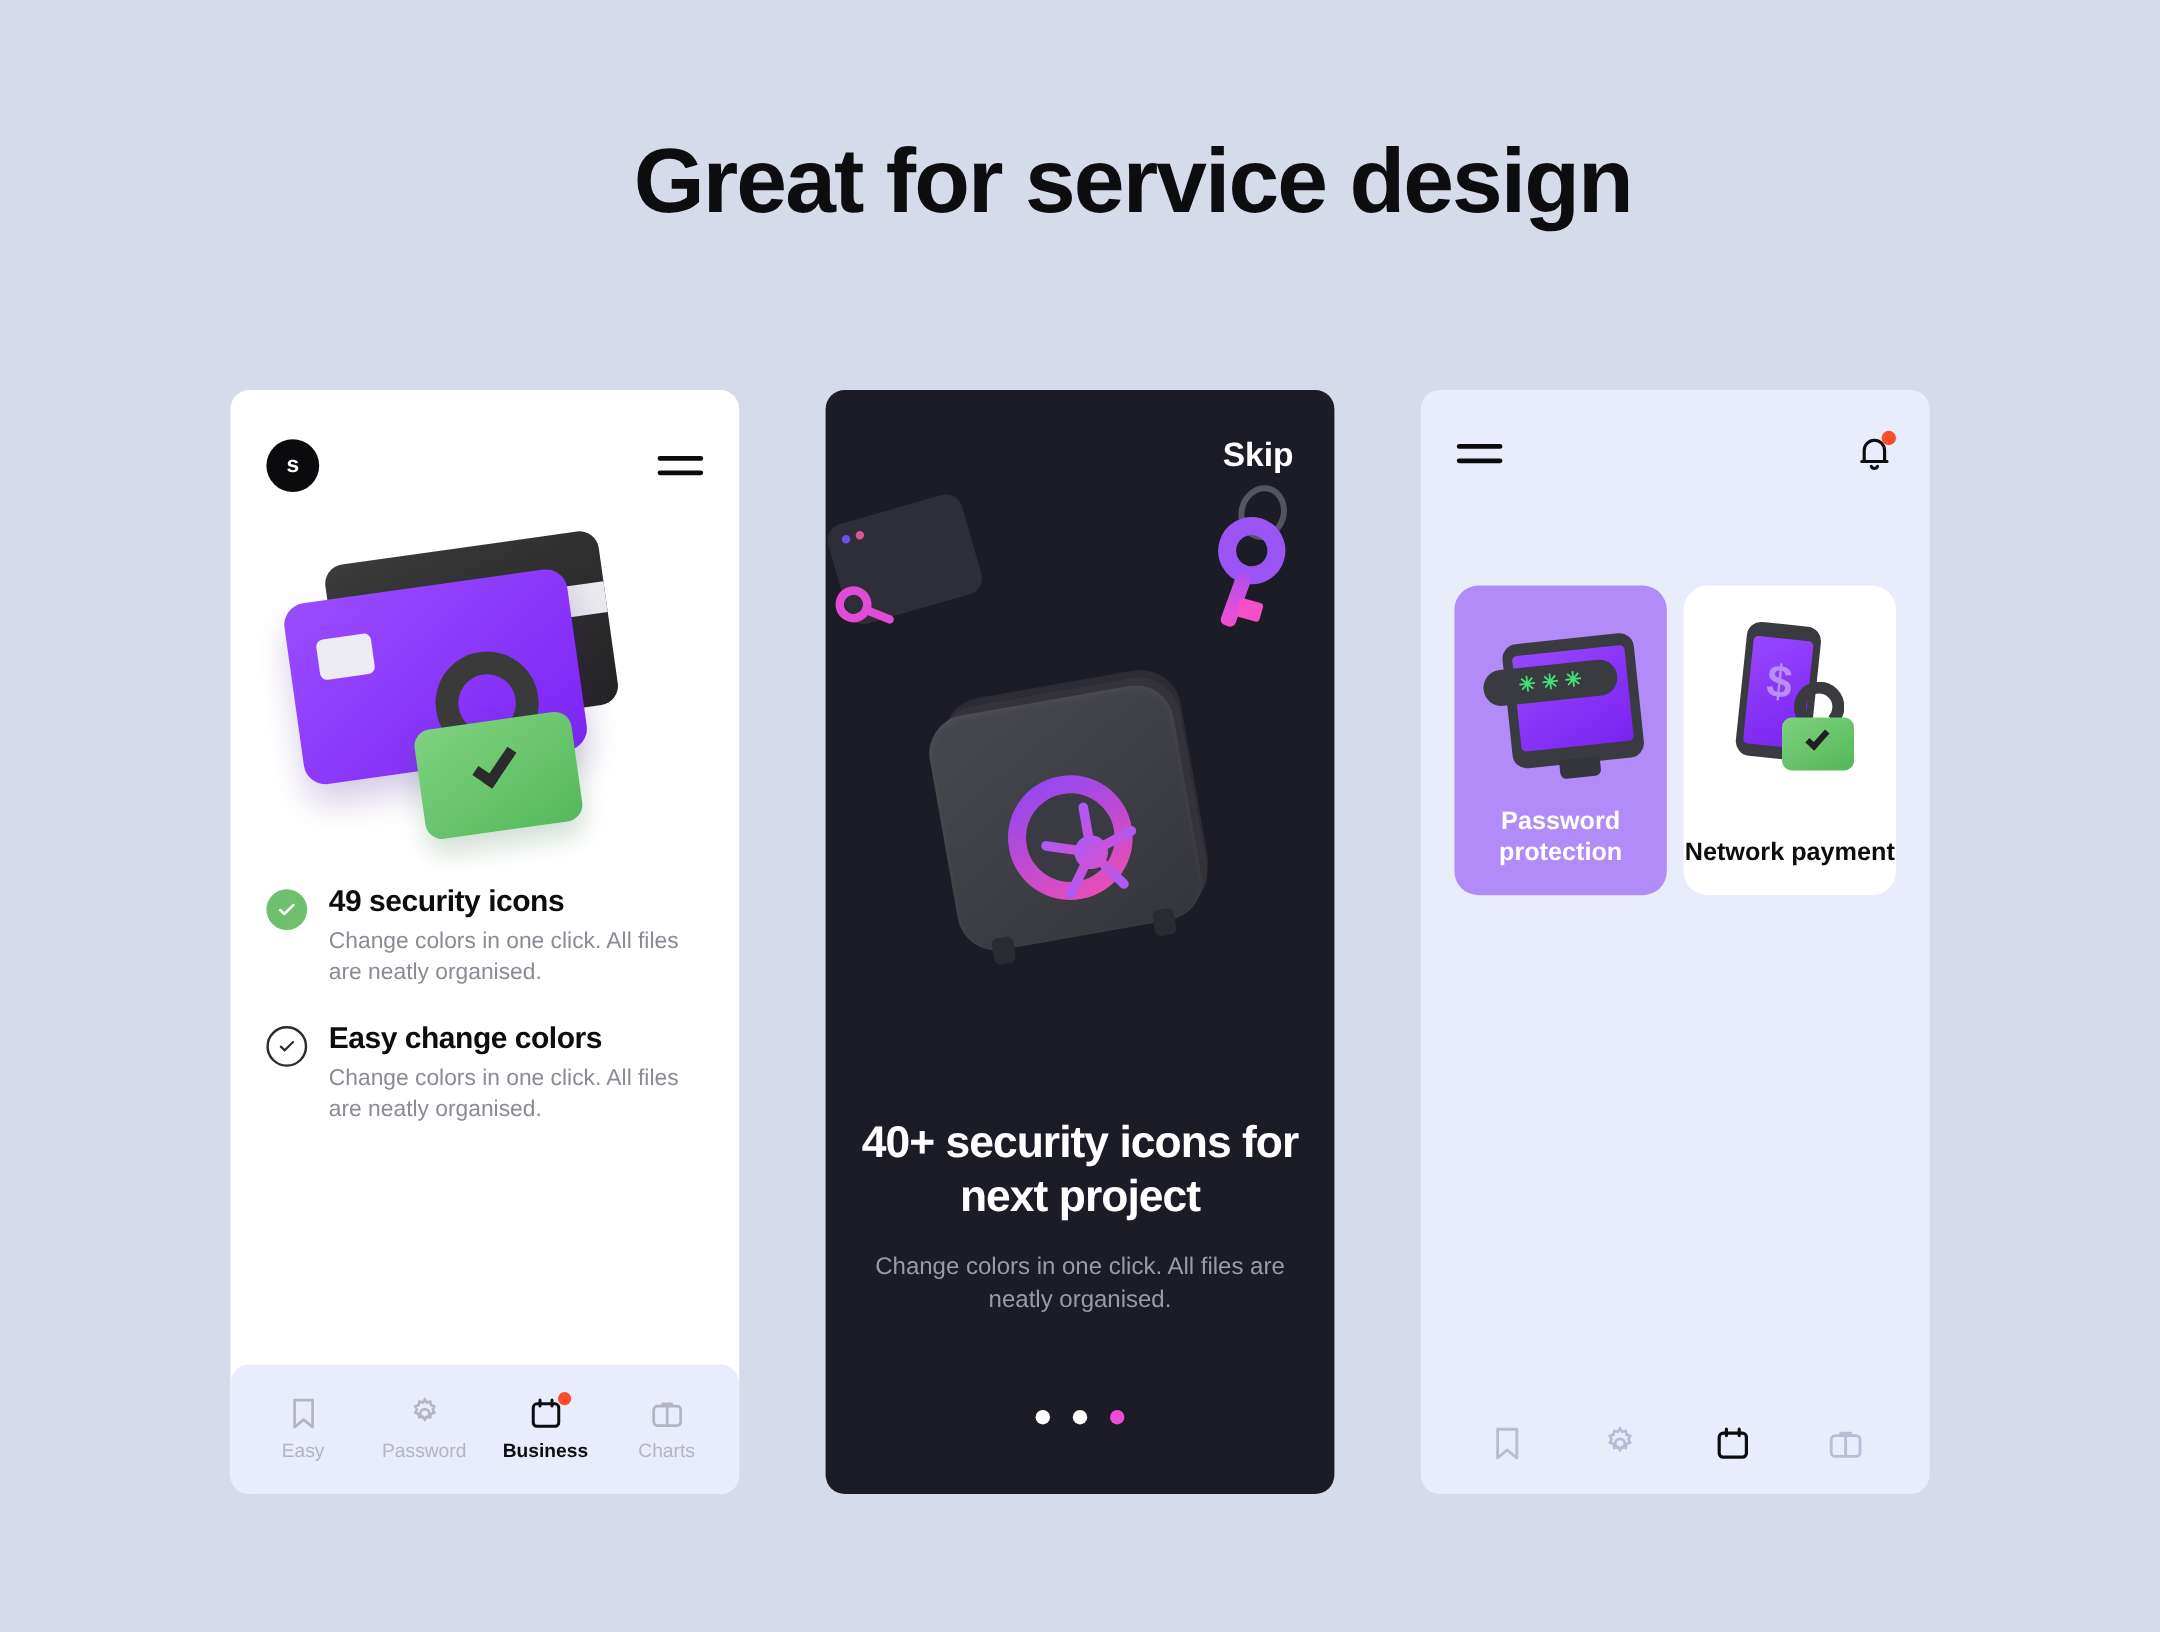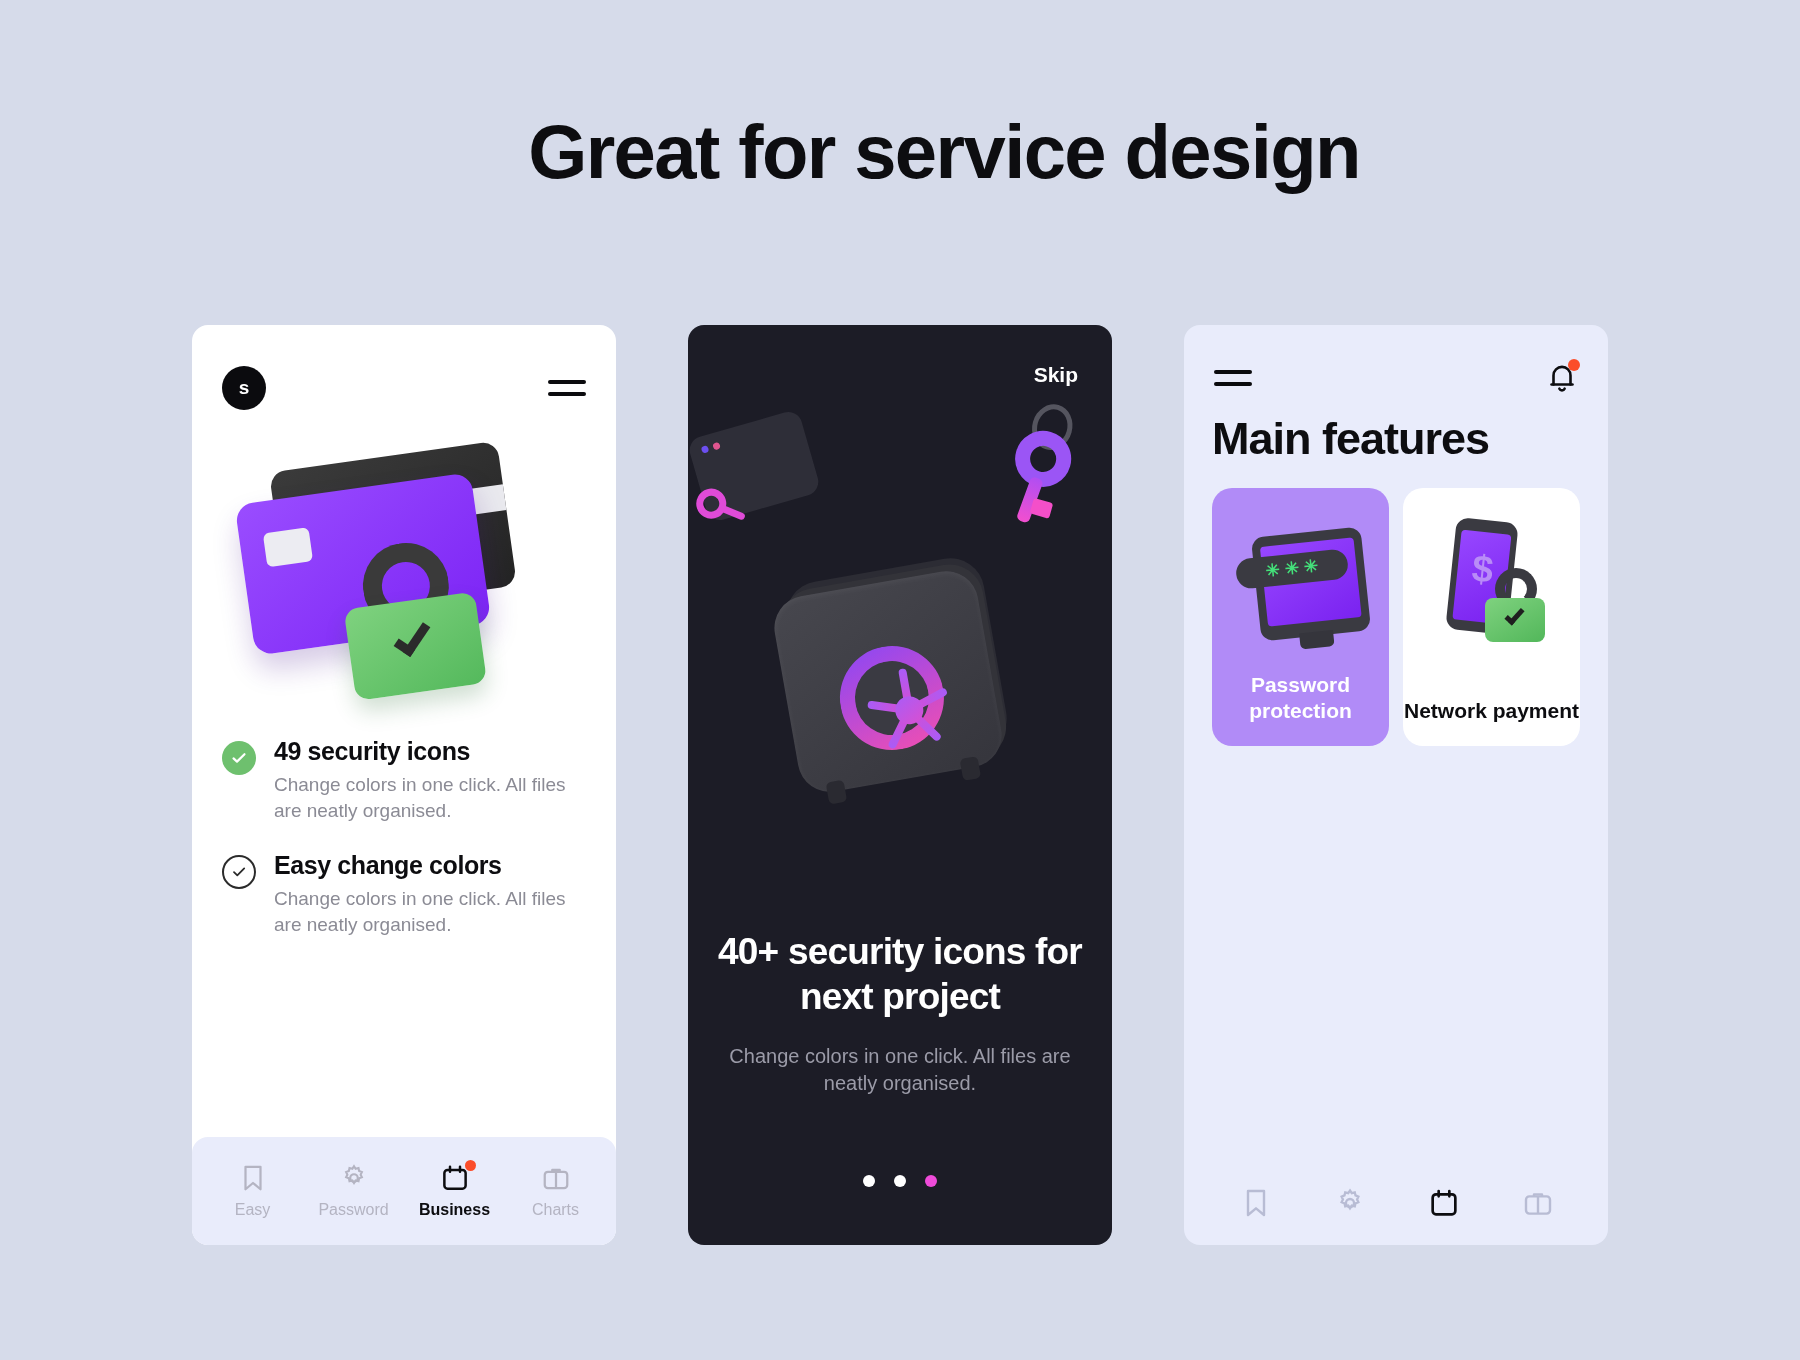--- a/index.html
+++ b/index.html
@@ -114,21 +114,21 @@
   .nav-ico { position: relative; width: 30px; height: 30px; }
   .nav-ico svg { display: block; }
   .dot-red {
     position: absolute; right: -6px; top: -3px; width: 11px; height: 11px;
     border-radius: 50%; background: #fb4d2a;
   }
 
   
   .skip {
     position: absolute; top: 38px; right: 34px;
-    font-size: 21px; font-weight: 700; color: #ffffff;
+    font-size: 28px; font-weight: 700; color: #ffffff;
   }
   .p2-illus { position: absolute; top: 70px; left: 0; width: 100%; height: 460px; }
   .win {
     position: absolute; left: 8px; top: 28px; width: 116px; height: 86px;
     background: #2e2e38; border-radius: 14px; transform: rotate(-16deg);
   }
   .win .tdot { position: absolute; width: 7px; height: 7px; border-radius: 50%; top: 10px; }
   .win .tdot.a { left: 12px; background: #6c4ff0; }
   .win .tdot.b { left: 24px; background: #e0558f; }
   .mag {
@@ -462,21 +462,20 @@
               <g fill="none" stroke="#0d0d10" stroke-width="2" stroke-linecap="round" stroke-linejoin="round">
                 <path d="M5.5 18V11a6.5 6.5 0 0 1 13 0v7"></path>
                 <path d="M4 18h16"></path>
                 <path d="M10 21.2a2.2 2.2 0 0 0 4 0"></path>
               </g>
             </svg>
           <div class="bdot"></div>
         </div>
       </div>
 
-      <div class="p3-title">Main features</div>
 
       <div class="cards-grid">
 
         <div class="fcard" style="background:#b18bf7">
           <div class="art">
             <div class="mon">
               <div class="screen-o"></div>
                 <div class="screen-i"></div>
                 <div class="stand"></div>
             </div>

